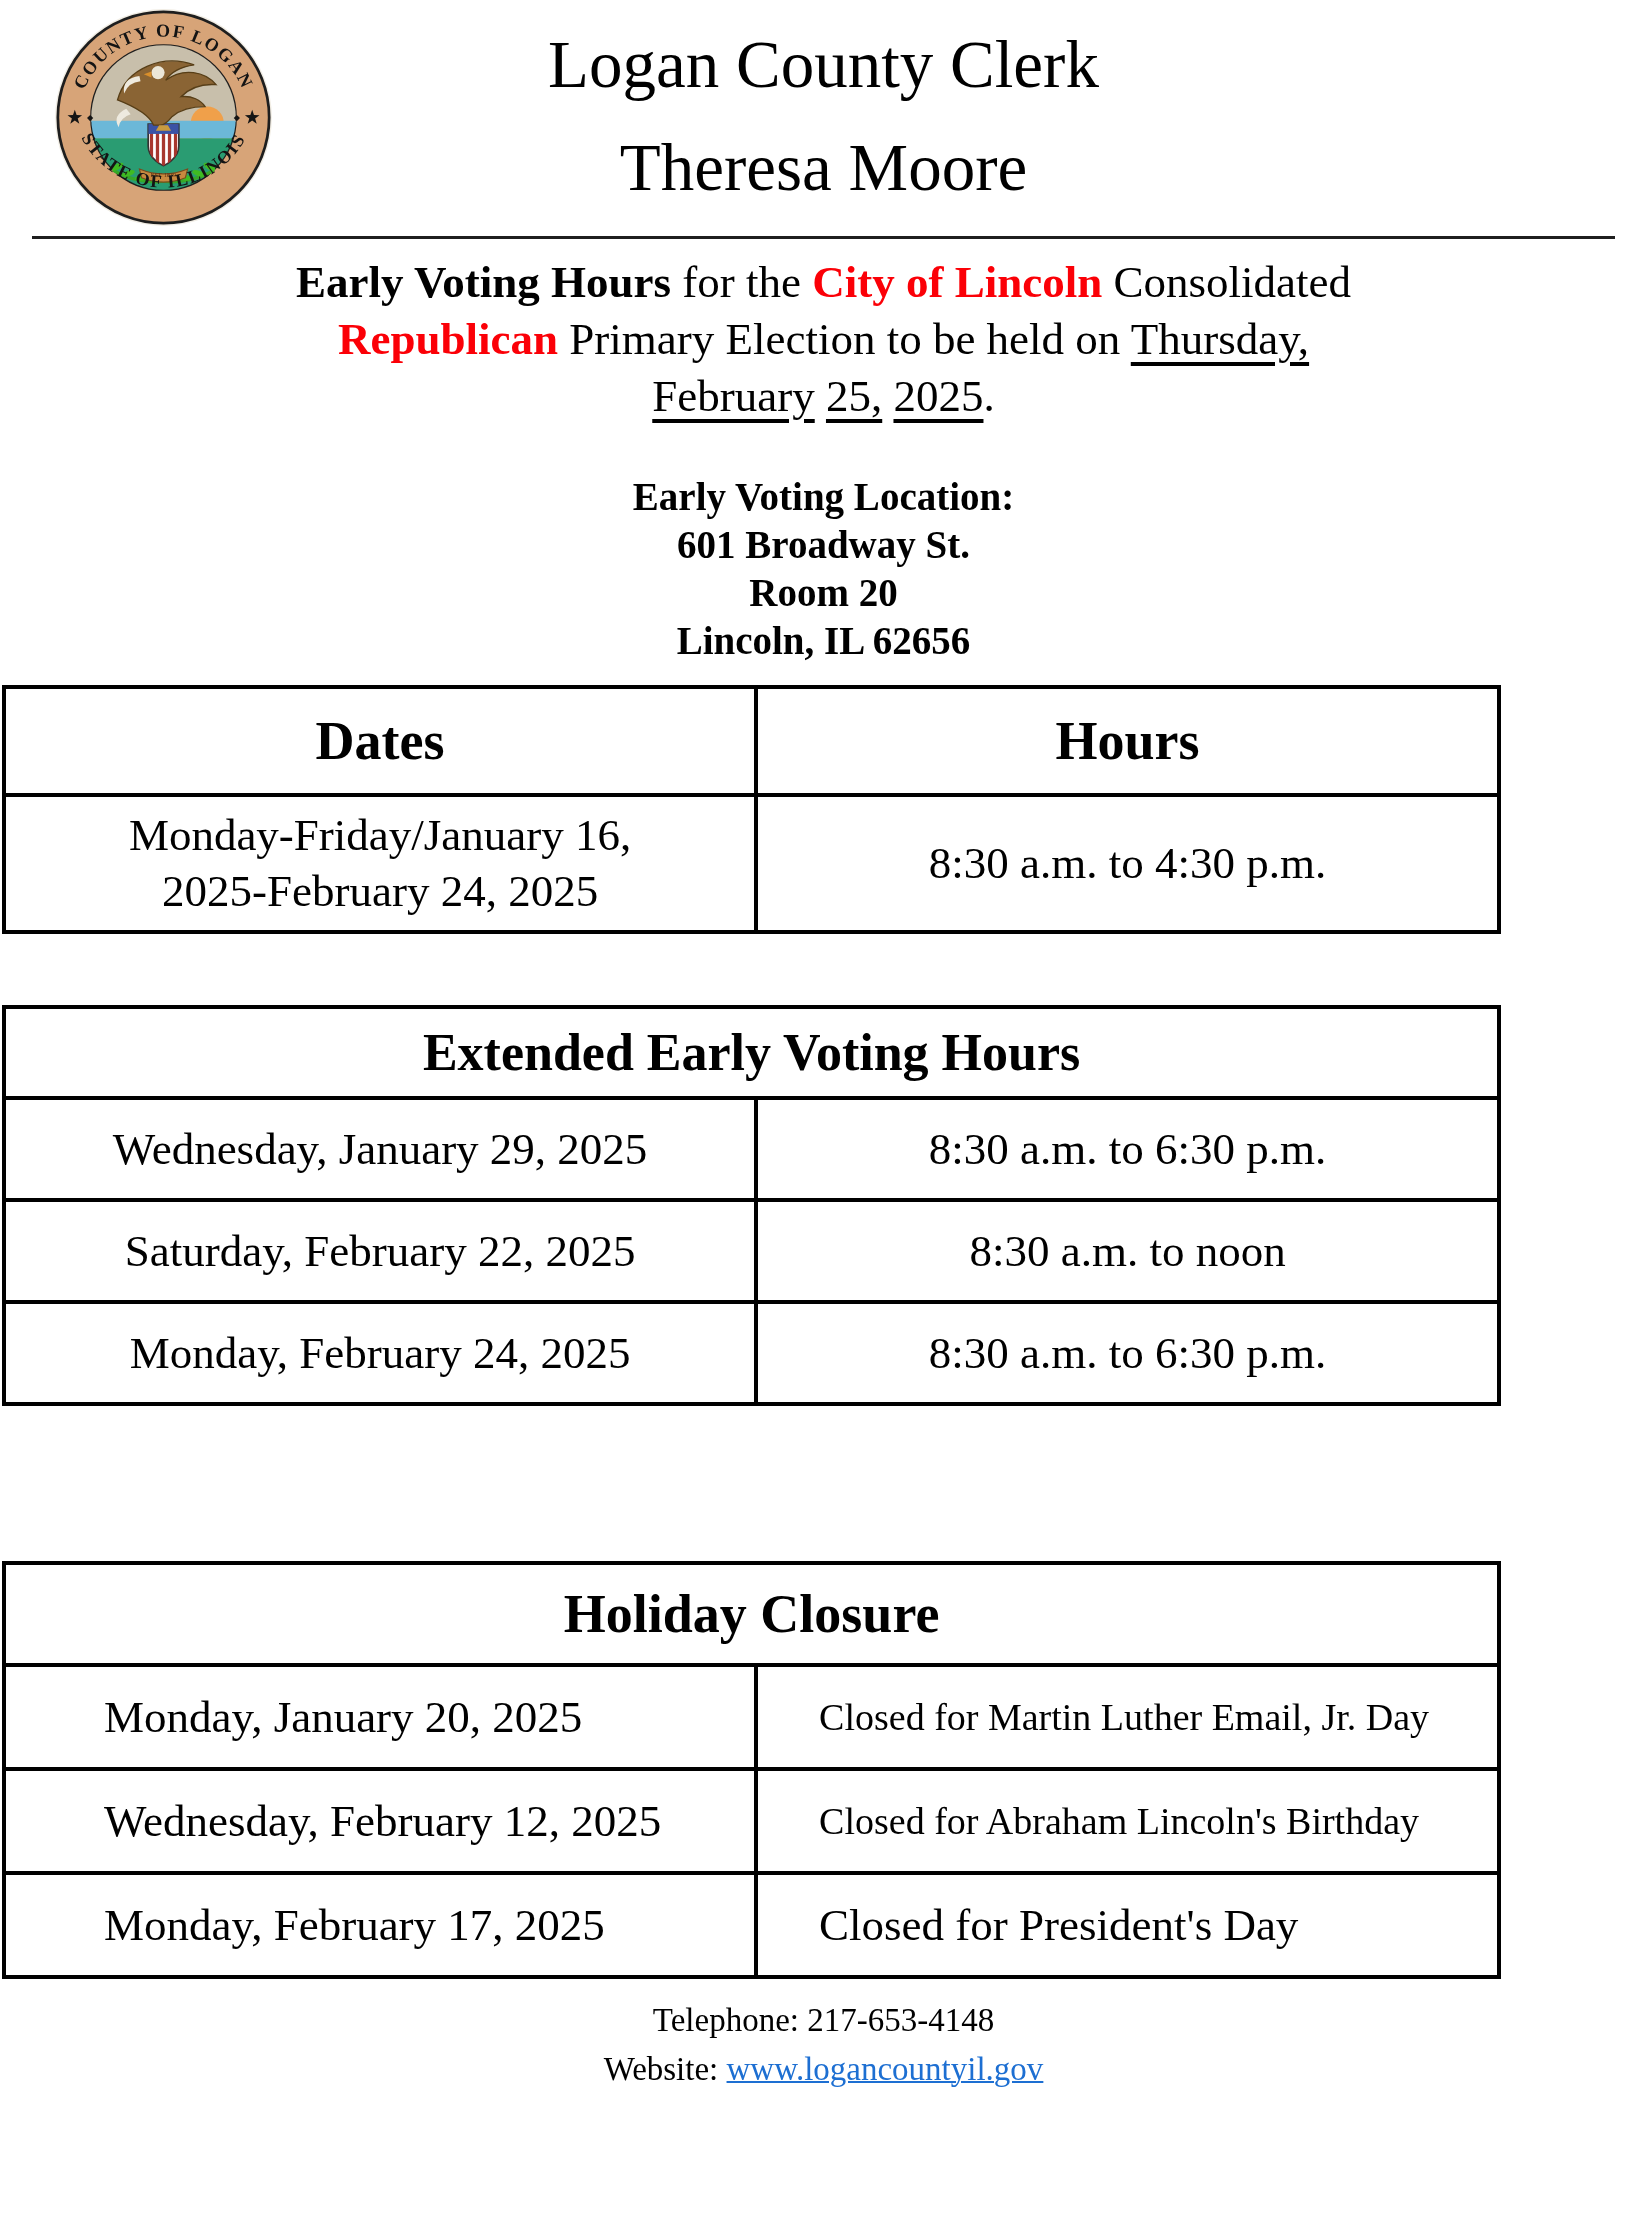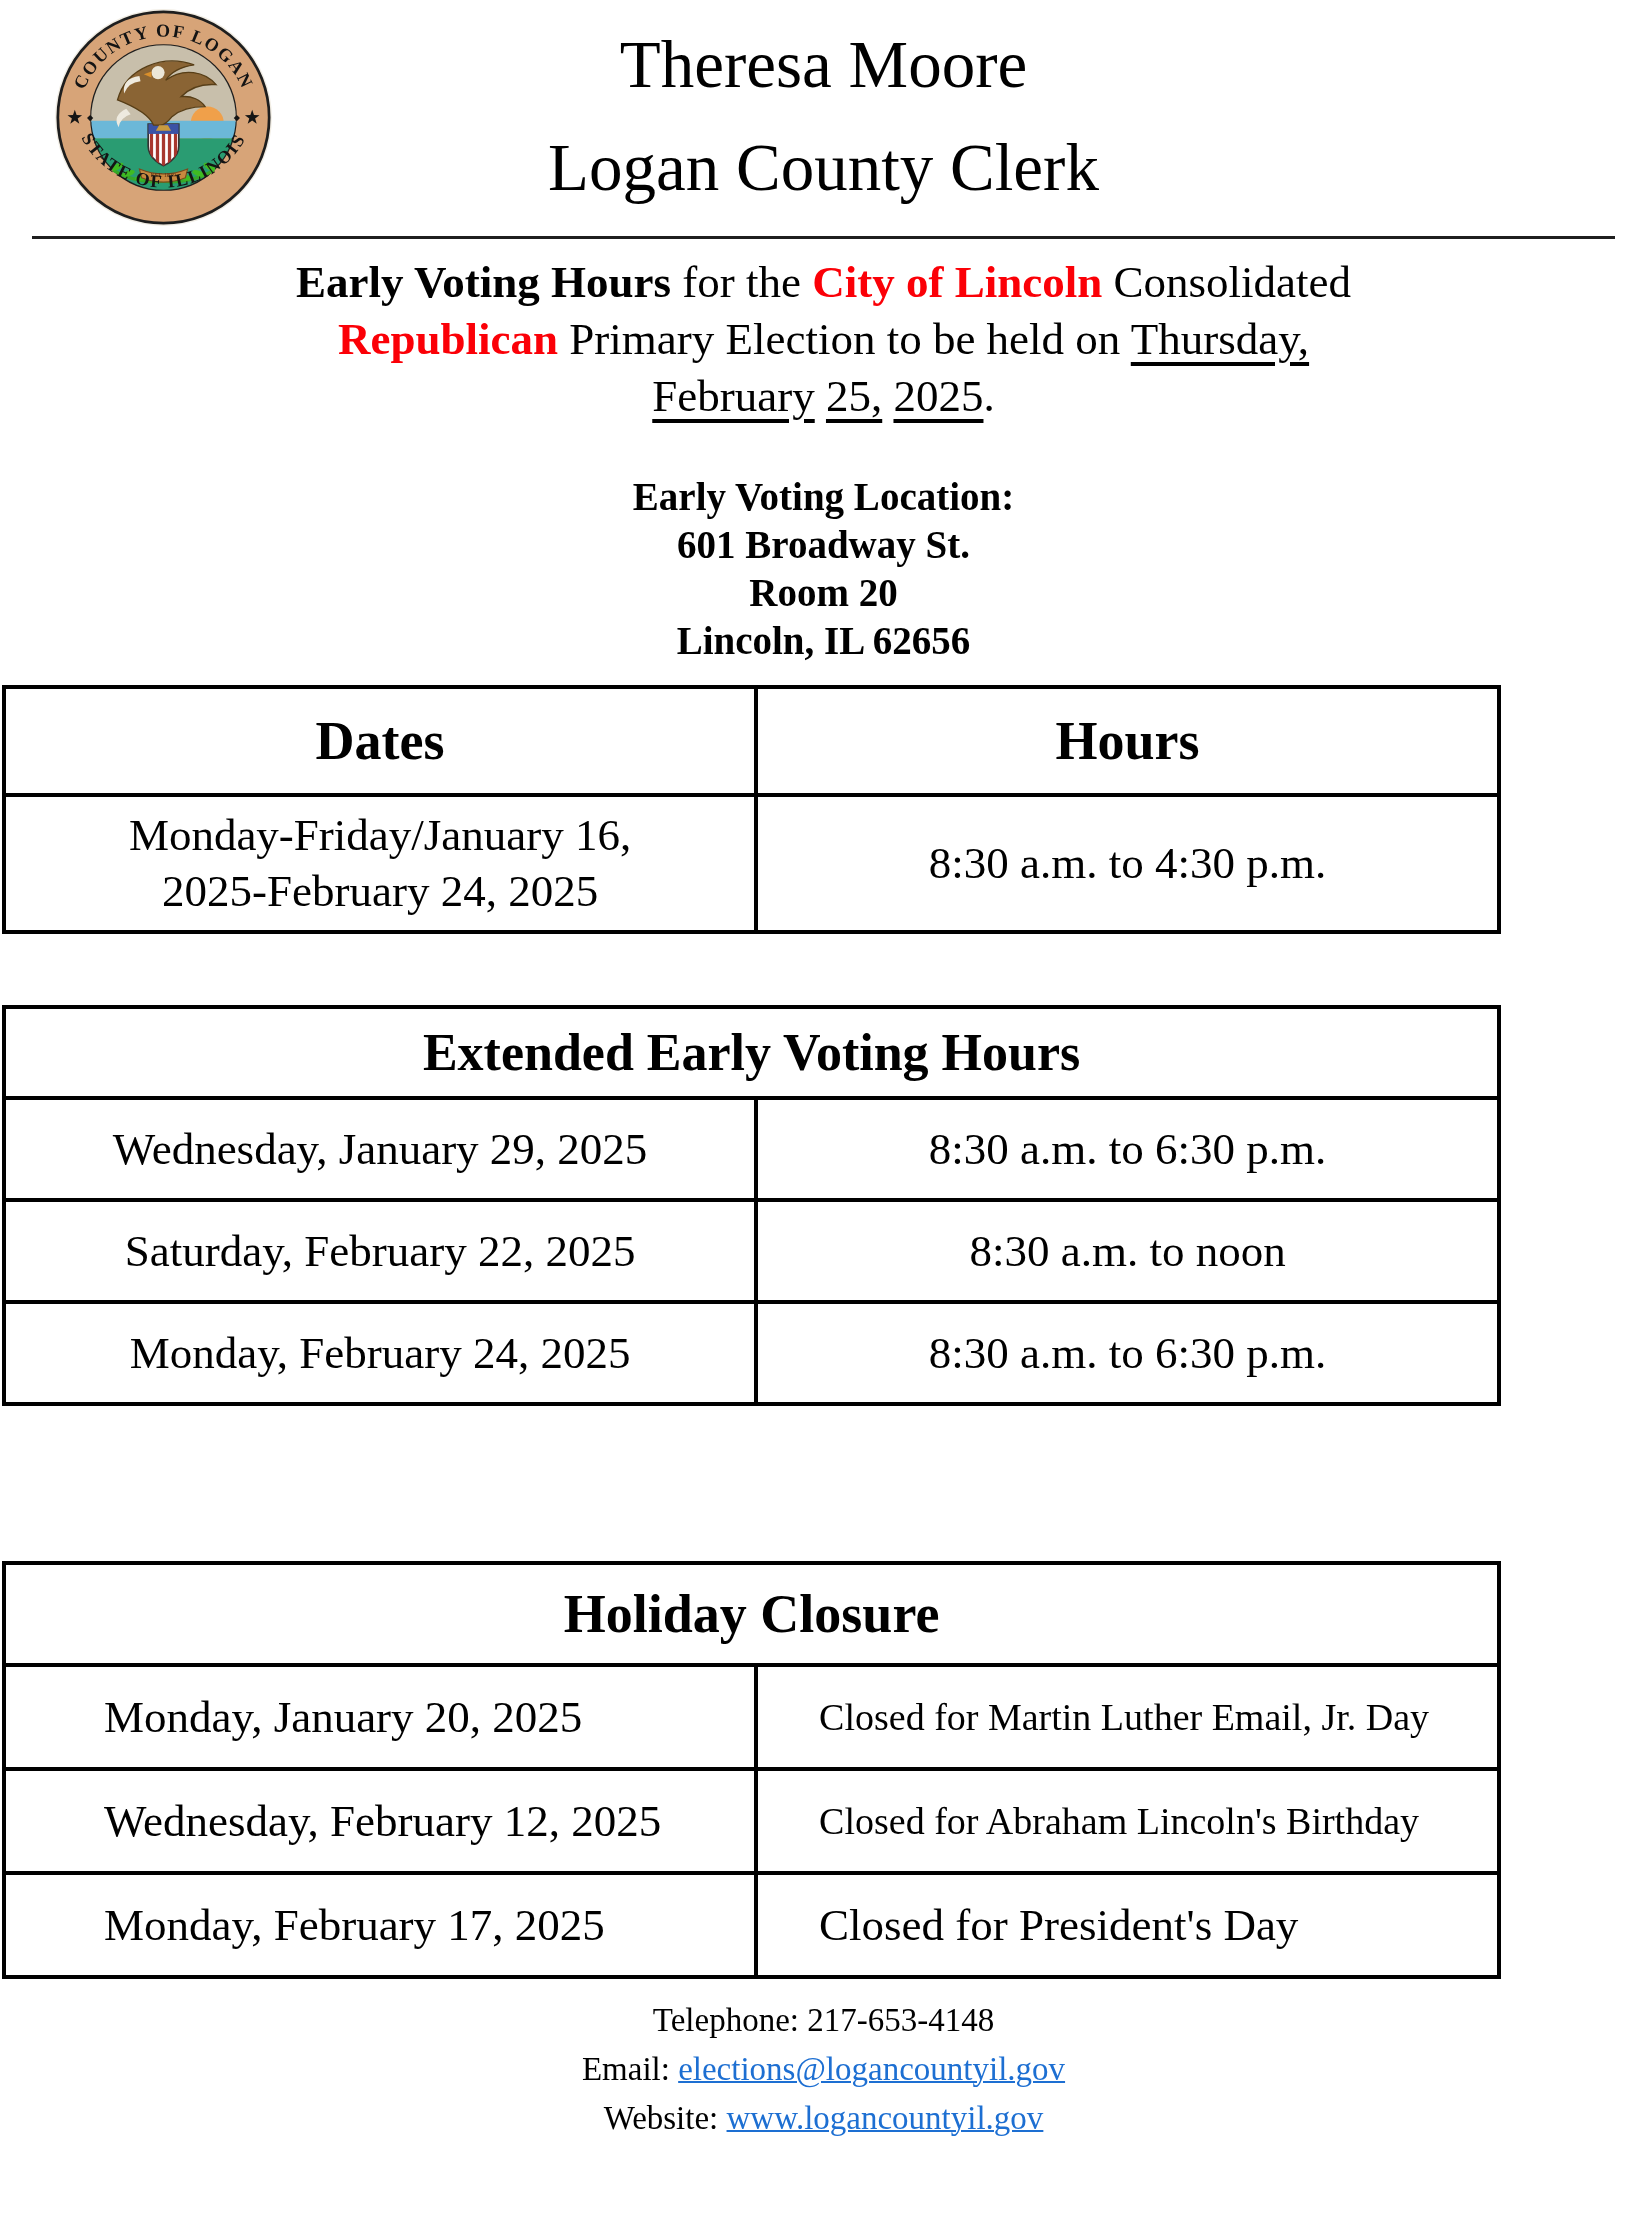--- a/index.html
+++ b/index.html
@@ -143,22 +143,22 @@
         <text font-size="16.5" font-weight="bold" letter-spacing="1.6" fill="#141414" font-family="'Liberation Serif',serif">
           <textPath href="#arcTop" xlink:href="#arcTop" startOffset="50%" text-anchor="middle">COUNTY OF LOGAN</textPath>
         </text>
         <text font-size="16.5" font-weight="bold" letter-spacing="1.6" fill="#141414" font-family="'Liberation Serif',serif">
           <textPath href="#arcBot" xlink:href="#arcBot" startOffset="50%" text-anchor="middle">STATE OF ILLINOIS</textPath>
         </text>
       </svg>
     </div>
 
     <div class="titles">
+      <div>Logan County Clerk</div>
       <div>Theresa Moore</div>
-      <div>Logan County Clerk</div>
     </div>
   </header>
 
   <div class="rule"></div>
 
   <p class="intro"><span class="bold">Early Voting Hours</span><span> for the </span><span class="red">City of Lincoln</span><span> Consolidated</span><br><span class="red">Republican</span><span> Primary Election to be held on </span><span class="u">Thursday,</span><br><span class="u">February</span> <span class="u">25,</span> <span class="u">2025</span><span>.</span></p>
 
   <div class="loc">
     <div>Early Voting Location:</div>
     <div>601 Broadway St.</div>
@@ -227,19 +227,18 @@
     <tr>
       <td class="date-cell">Monday, February 17, 2025</td>
       <td class="reason-cell">Closed for President's Day</td>
     </tr>
   </tbody>
     </table>
 
 
   <div class="contact">
     <div><span>Telephone: </span><span>217-653-4148</span></div>
-    <div><span>Email: </span><a href="#">elections@logancountyil.gov</a></div>
     <div><span>Website: </span><a href="#">www.logancountyil.gov</a></div>
     <div></div>
   </div>
 
 </div>
 
 
 </body></html>

